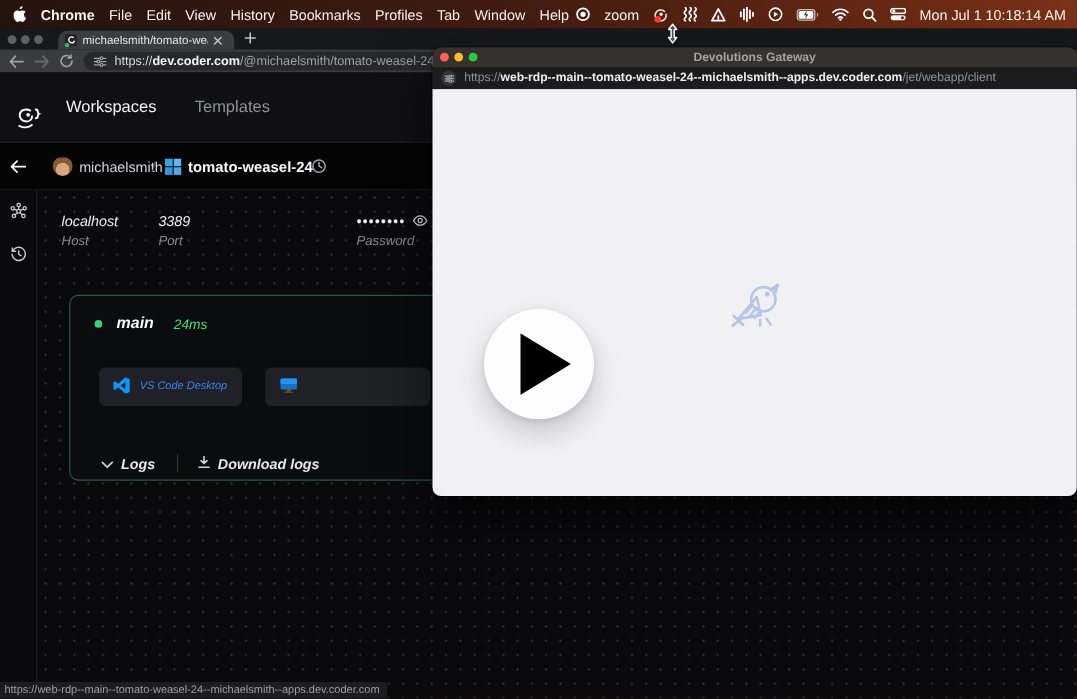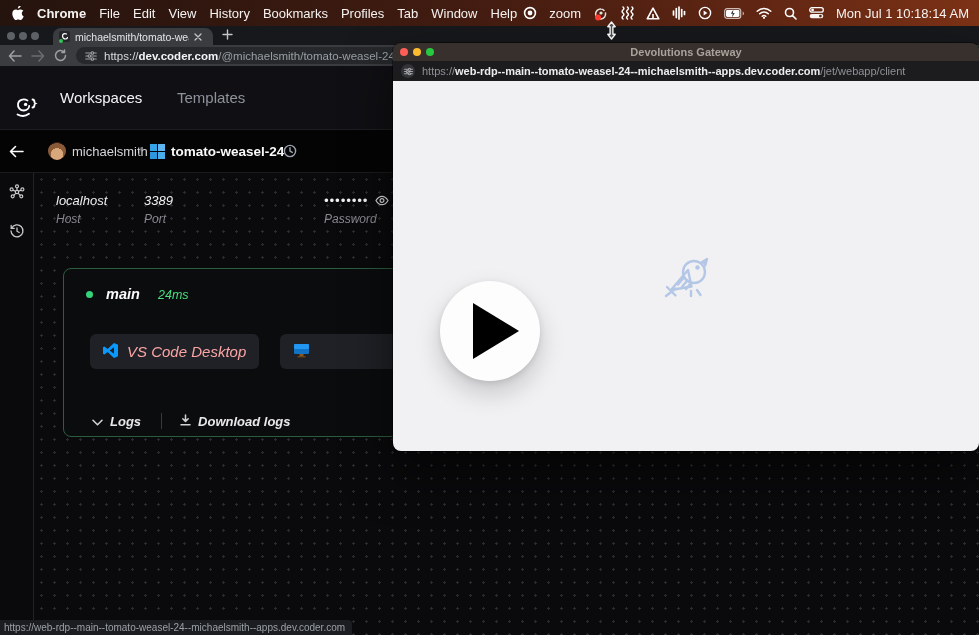--- a/index.html
+++ b/index.html
@@ -59,21 +59,21 @@
   .field .label { font-size:12px; color:#87898f; margin-top:4px; }
   .pw-row { display:flex; align-items:center; gap:7px; }
   .pw-dots { letter-spacing:1px; font-size:12px; }
   .eye { display:inline-flex; color:#d9d9dd; }
 
   .agent-card { position:absolute; left:28px; top:95px; width:556px; height:169px; background:#0b0c0e; border:1px solid #2b5e41; border-radius:8px; }
   .agent-dot { position:absolute; left:22px; top:22px; width:7px; height:7px; border-radius:50%; background:#34d27b; }
   .agent-name { position:absolute; left:42px; top:17px; font-size:14.5px; font-weight:700; color:#fafafa; }
   .agent-lat { position:absolute; left:94px; top:19px; font-size:12.5px; }
   .apps { position:absolute; left:26px; top:65px; display:flex; gap:21px; }
-  .app-btn { display:flex; align-items:center; gap:9px; height:35px; padding:0 13px; background:#202126; border-radius:6px; font-size:15px; font-weight:500; color:#fca5a5; white-space:nowrap; }
+  .app-btn { display:flex; align-items:center; gap:9px; height:35px; padding:0 13px; background:#202126; border-radius:6px; font-size:10px; font-weight:500; color:#3b82f6; white-space:nowrap; }
   .logs-row { position:absolute; left:28px; top:139px; height:26px; display:flex; align-items:center; }
   .logs-btn { display:flex; align-items:center; gap:7px; color:#e8e8eb; font-size:13px; font-weight:600; }
   .logs-div { width:1px; height:16px; background:#38383f; margin:0 18px 0 20px; }
   .dl-btn { display:flex; align-items:center; gap:7px; color:#e8e8eb; font-size:13px; font-weight:600; }
 
   .statuslink { position:absolute; left:0; bottom:-6px; background:#1c1d20; border-radius:0 4px 0 0; padding:2px 7px 8px 4px; font-size:10px; color:#9aa0a6; white-space:nowrap; }
 
   
   .gateway { position:absolute; left:393px; top:43px; width:586px; height:408px; border-radius:8px; overflow:hidden; box-shadow:0 22px 48px rgba(0,0,0,.55), 0 0 0 1px rgba(0,0,0,.45); z-index:5; }
   .gw-titlebar { position:relative; height:18px; background:#37302c; display:flex; align-items:center; justify-content:center; }

